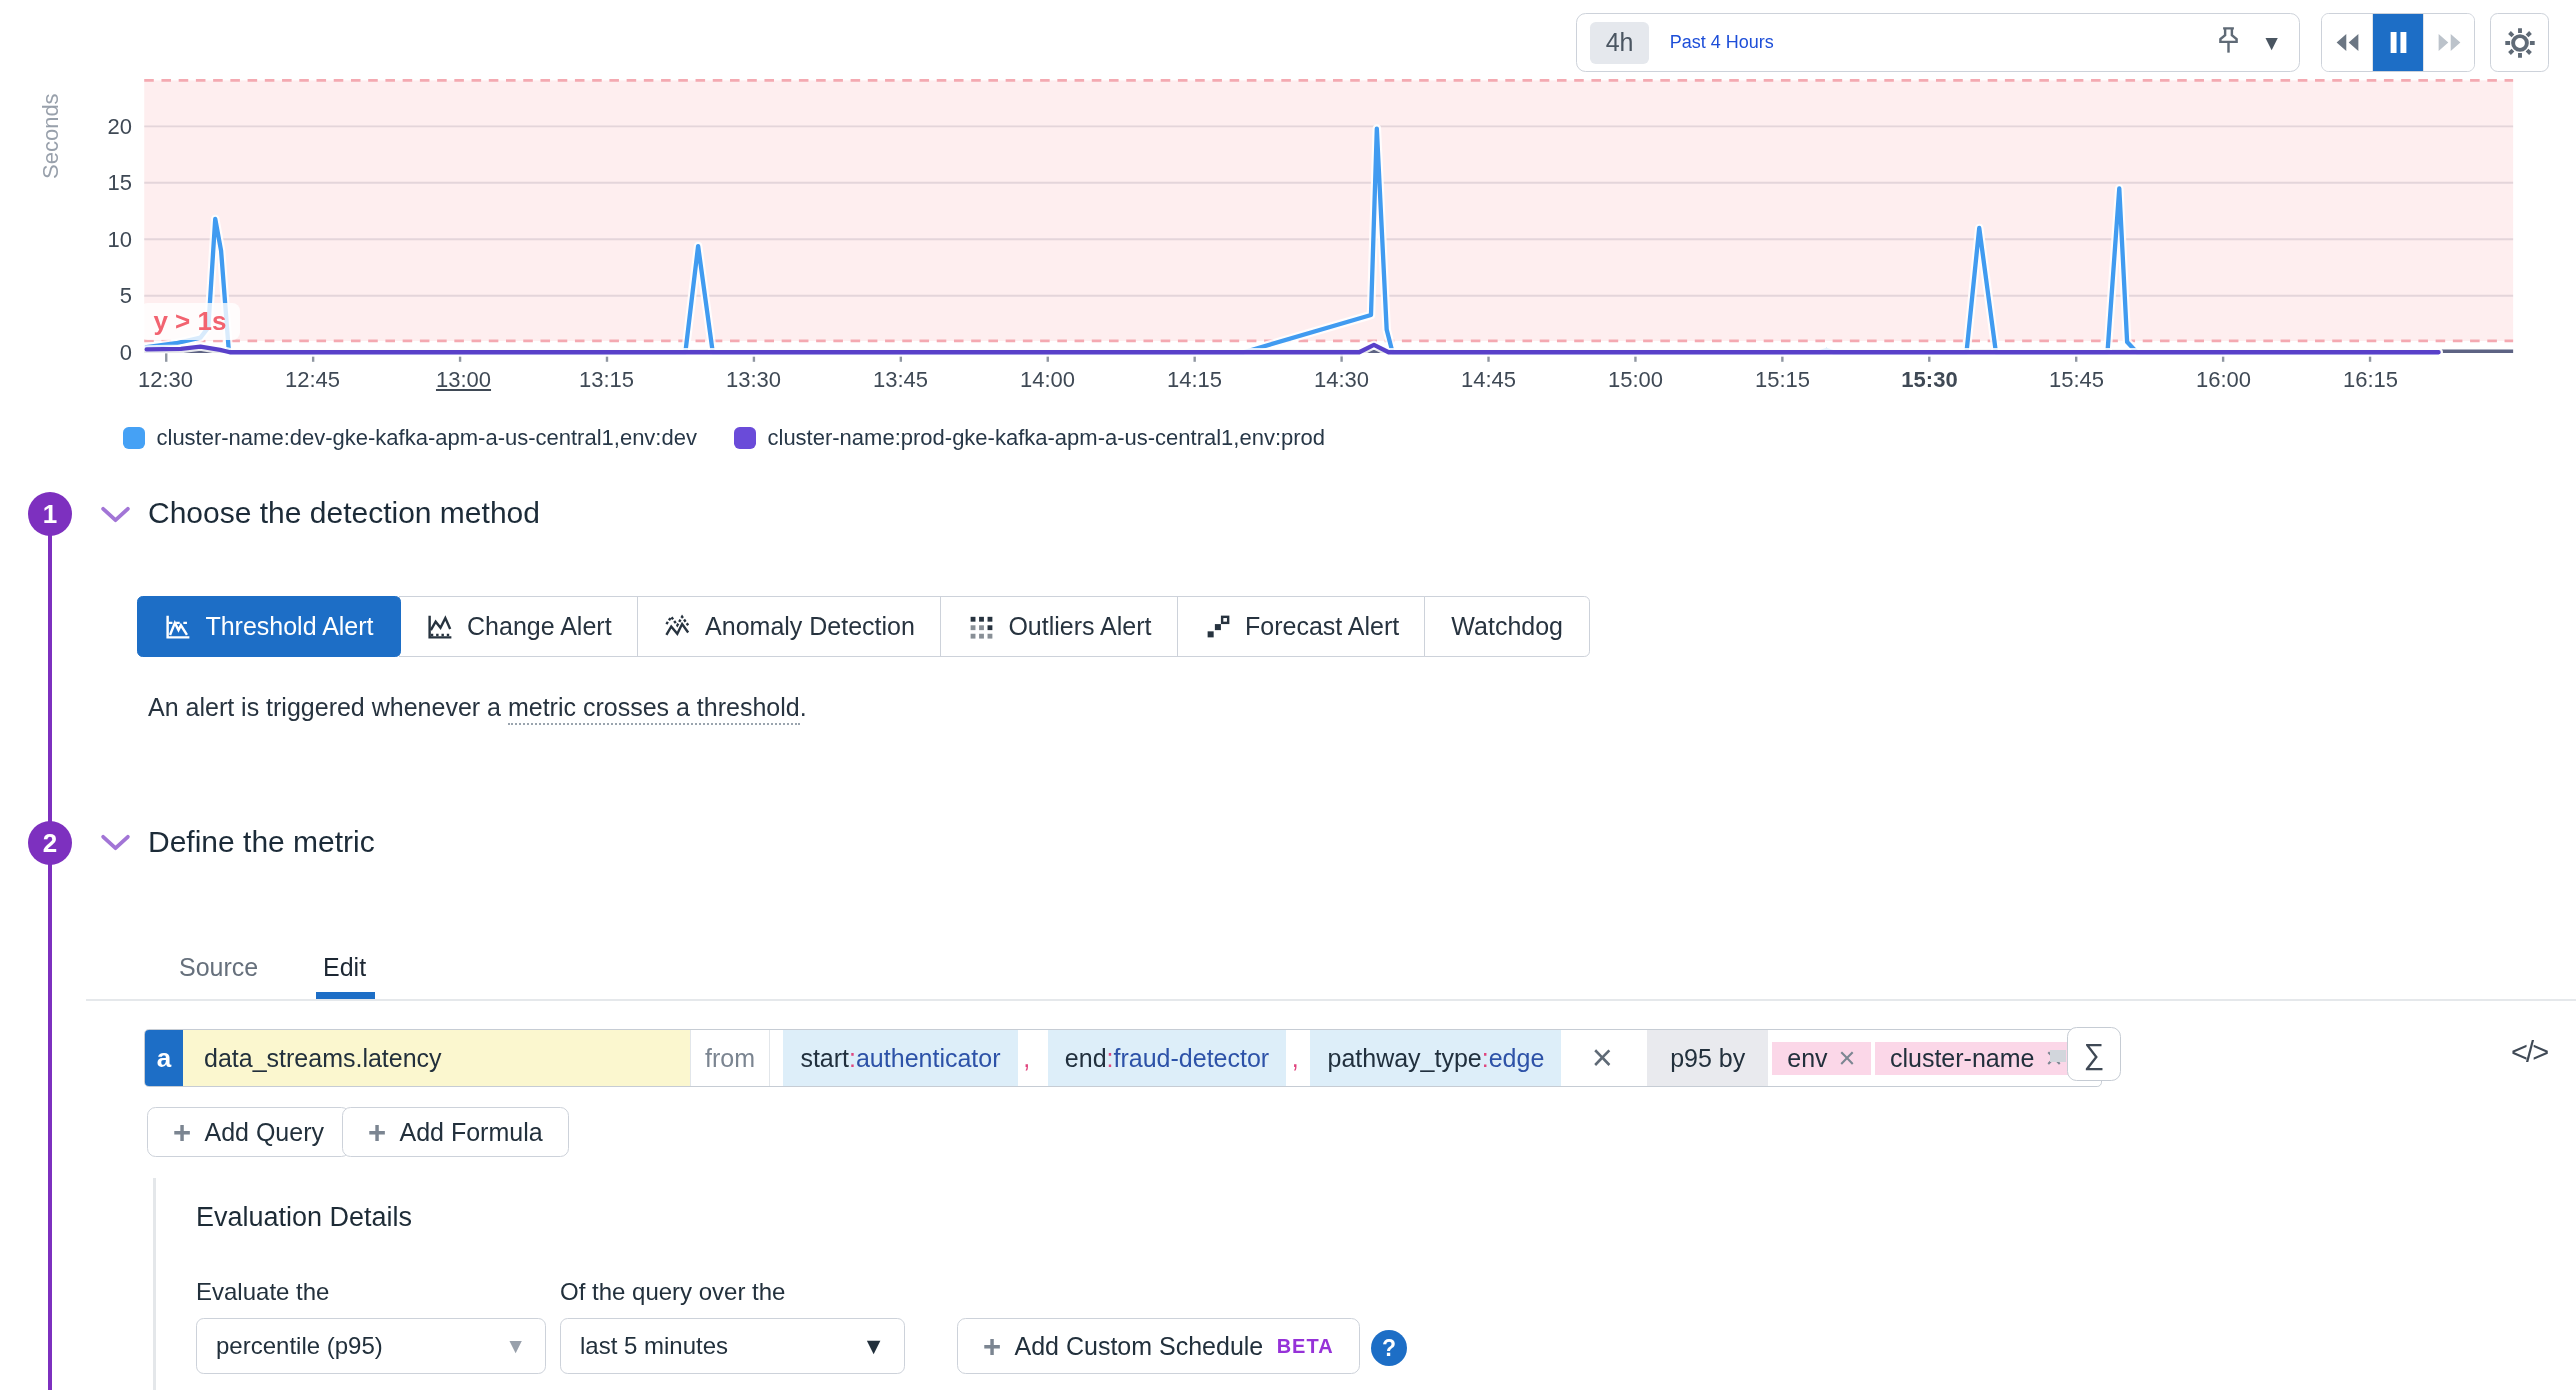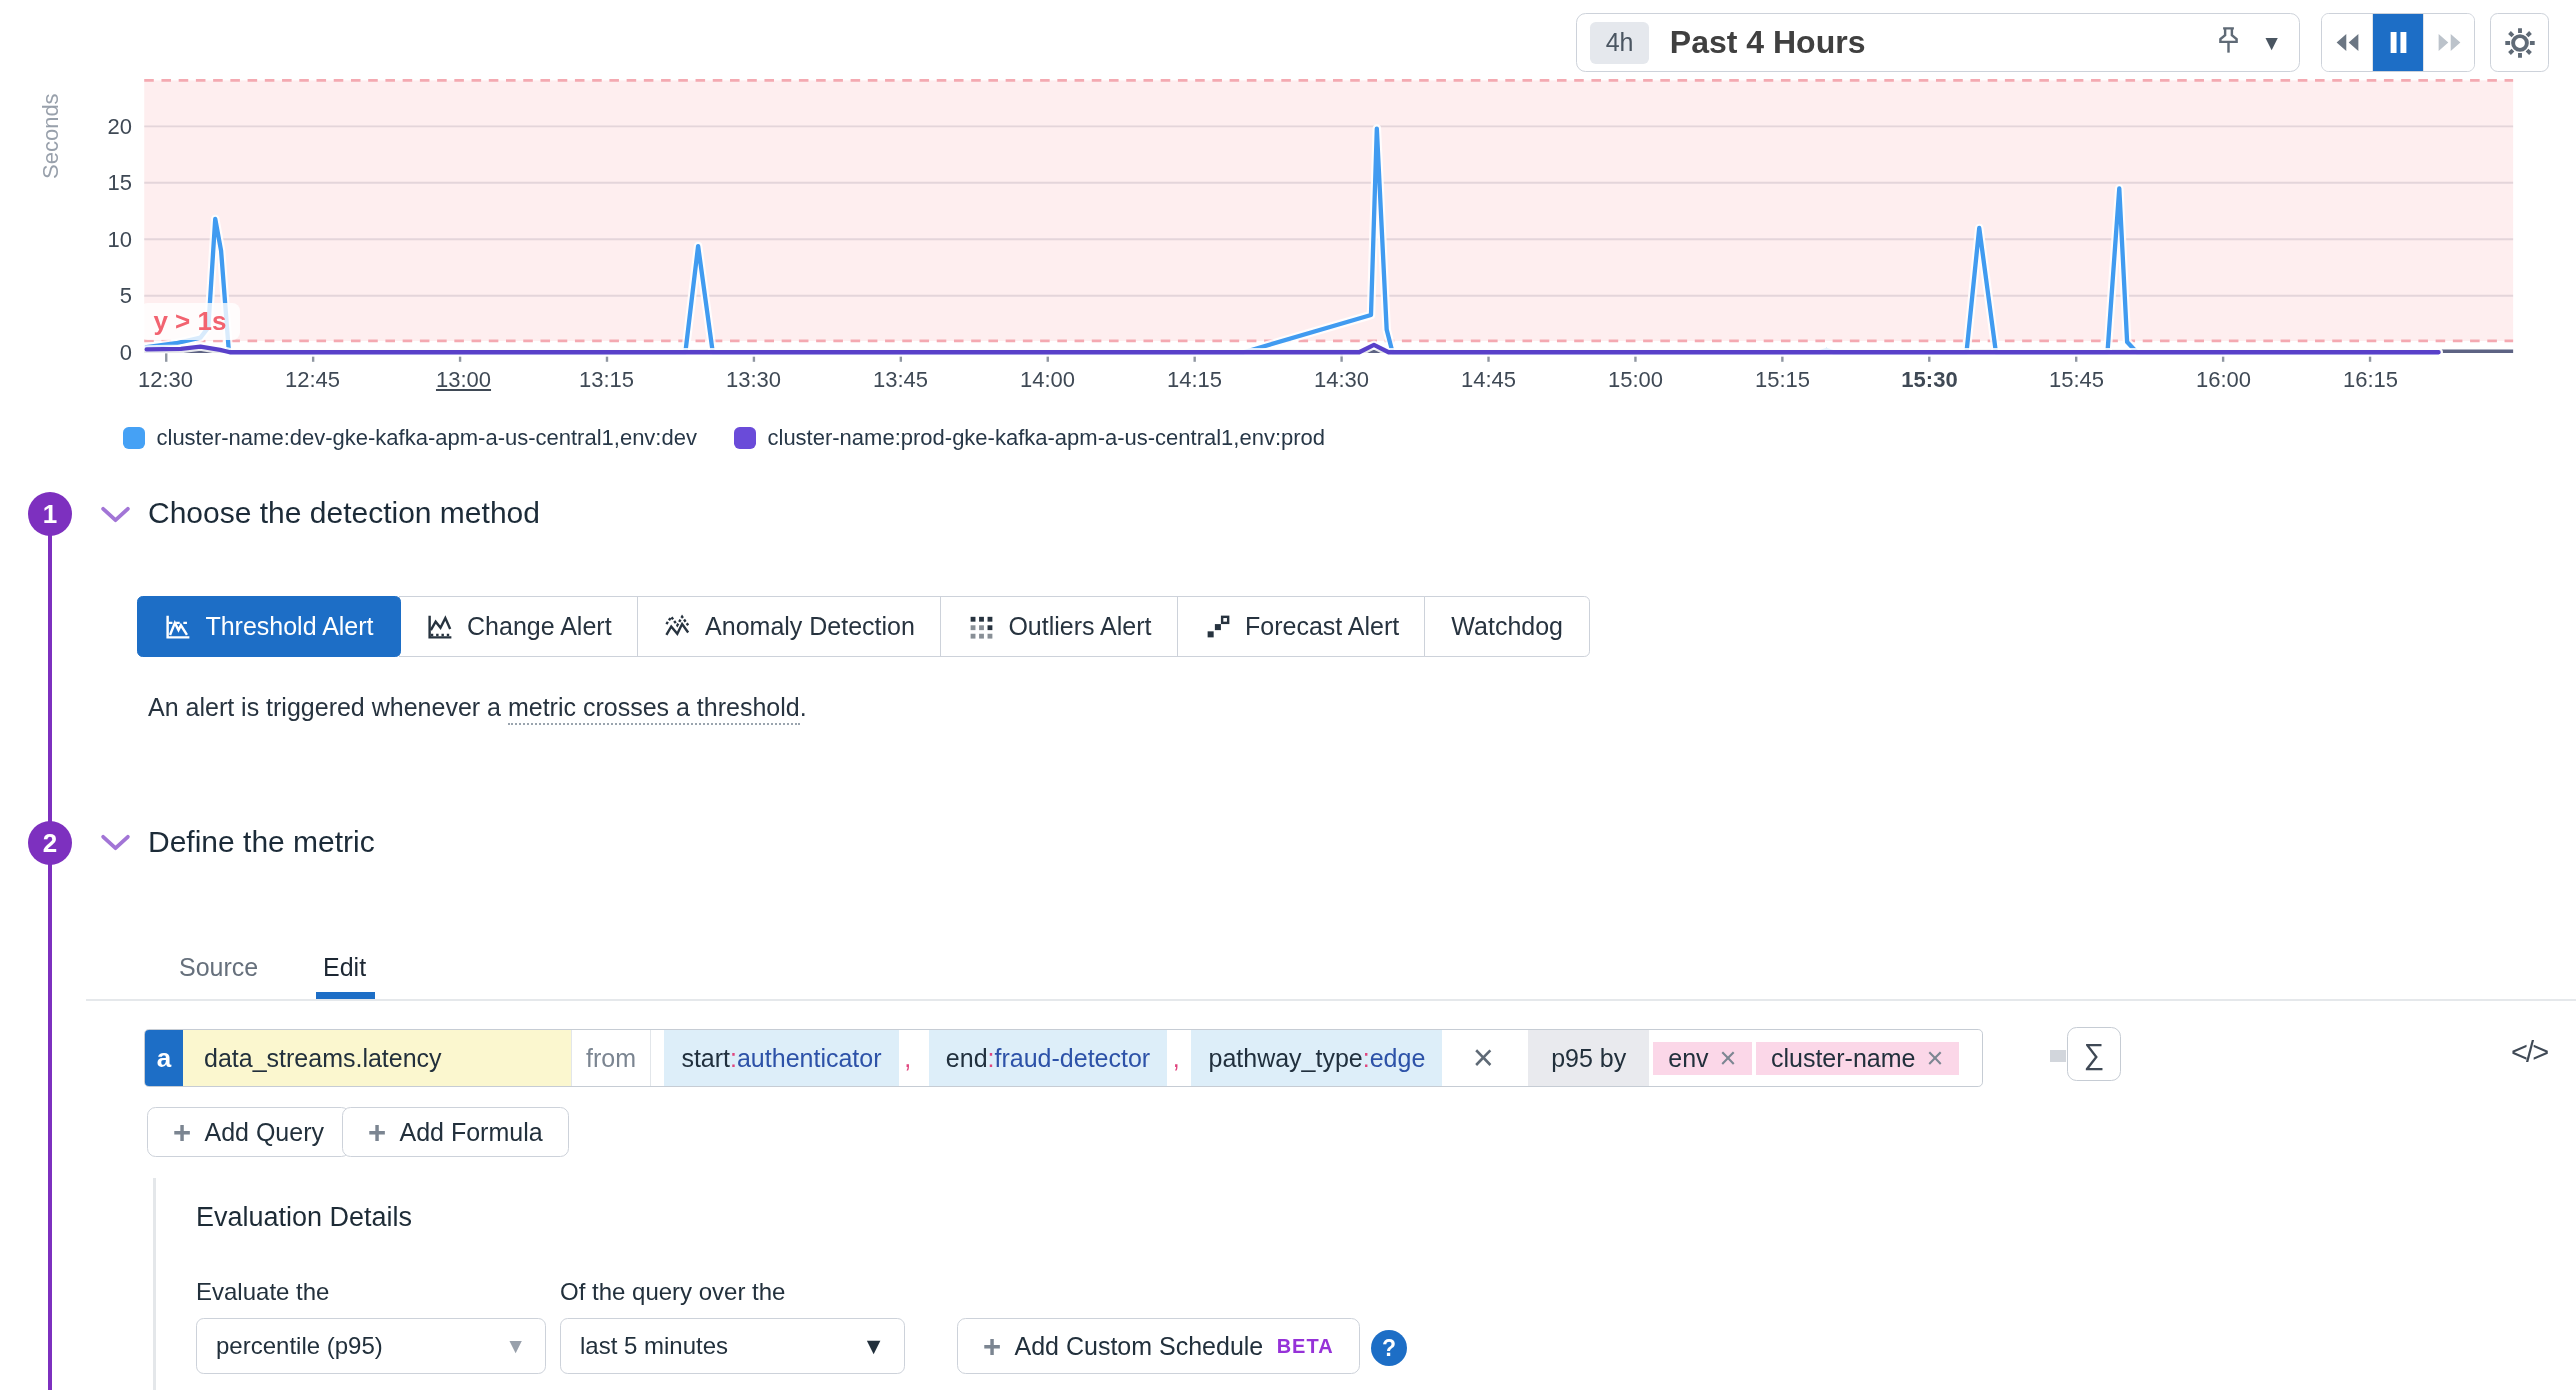--- a/index.html
+++ b/index.html
@@ -3,21 +3,21 @@
 <meta charset="utf-8">
 <style>
   html,body{margin:0;padding:0}
   body{width:2576px;height:1390px;position:relative;background:#fff;overflow:hidden;
        font-family:"Liberation Sans",sans-serif;color:#22303c}
   .abs{position:absolute}
   
   .timectl{left:1576px;top:13.4px;width:724px;height:59px;border:1.9px solid #cdd2da;border-radius:9.6px;
            background:#fff;box-sizing:border-box;display:flex;align-items:center}
   .timebadge{margin-left:13.4px;background:#e5e8ed;border-radius:5.7px;padding:6.7px 15.3px;font-size:25px;color:#4a5561}
-  .timelabel{margin-left:21px;font-size:32px;color:#404040;font-weight:700}
+  .timelabel{margin-left:21px;font-size:18px;color:#1d4ed8;font-weight:400}
   .playgroup{left:2321px;top:13.4px;height:59px;border:1.9px solid #cdd2da;border-radius:7.7px;overflow:hidden;
              display:flex;box-sizing:border-box}
   .playbtn{width:50px;height:100%;display:flex;align-items:center;justify-content:center;background:#fff}
   .playbtn.active{background:#1d6ec6}
   .gearbtn{left:2490px;top:13.4px;width:59px;height:59px;border:1.9px solid #cdd2da;border-radius:7.7px;
            box-sizing:border-box;display:flex;align-items:center;justify-content:center;background:#fff}
   
   .ylab{width:67px;text-align:right;font-size:22px;color:#3f4955}
   .xlab{width:105px;text-align:center;font-size:22px;color:#3f4955}
   .seconds{left:29px;top:144px;width:44px;font-size:22px;color:#98a0ab;
@@ -39,21 +39,21 @@
   .dtab:last-child{border-radius:0 5.7px 5.7px 0}
   .dtab.sel{background:#1d6ec6;border-color:#1d6ec6;color:#fff;z-index:2;border-radius:5.7px}
   .desc{left:148px;top:693px;font-size:25px;color:#27333f}
   .desc .dlink{border-bottom:2.9px dotted #9aa4ae;padding-bottom:1.9px}
   
   .mtab{font-size:25px}
   .qrow{left:144px;top:1029px;height:56px;display:flex;align-items:stretch;border:1.9px solid #c6ccd4;
         border-radius:4.8px;box-sizing:content-box;overflow:hidden}
   .qcell{display:flex;align-items:center;box-sizing:border-box}
   .qbadge{width:38px;justify-content:center;background:#1d6ec6;color:#fff;font-size:26px;font-weight:bold}
-  .qmetric{width:388px;background:#fbf7cf;padding-left:21px;font-size:25px;color:#22303c}
+  .qmetric{width:507px;background:#fbf7cf;padding-left:21px;font-size:25px;color:#22303c}
   .qfrom{width:80px;justify-content:center;color:#7b8591;font-size:25px;border-left:1.9px solid #e2e6ea;border-right:1.9px solid #e2e6ea}
   .ftag{background:#ddeef9;height:100%;display:flex;align-items:center;padding:0 17px;font-size:25px;white-space:nowrap}
   .fkey{color:#21303e}.fcolon{color:#e0457e}.fval{color:#2d52a8}
   .fcomma{color:#e0457e;font-size:25px;padding:0 5.7px;display:flex;align-items:center}
   .clearx{width:82px;justify-content:center;color:#5f6a76;font-size:36px;font-weight:300}
   .aggcell{background:#e9eaee;padding:0 23px;font-size:25px;color:#22303c;margin-left:3.8px}
   .gtag{background:#fbd7e8;padding:0 15.3px;font-size:25px;color:#22303c;margin-left:3.8px;gap:11px}
   .gtag .tx{color:#7c8692;font-size:29px}
   .sigbox{left:2067px;top:1027px;width:54px;height:54px;border:1.9px solid #c6ccd4;border-radius:9.6px;
           box-sizing:border-box;display:flex;align-items:center;justify-content:center;font-size:29px;color:#3f4955;background:#fff}

